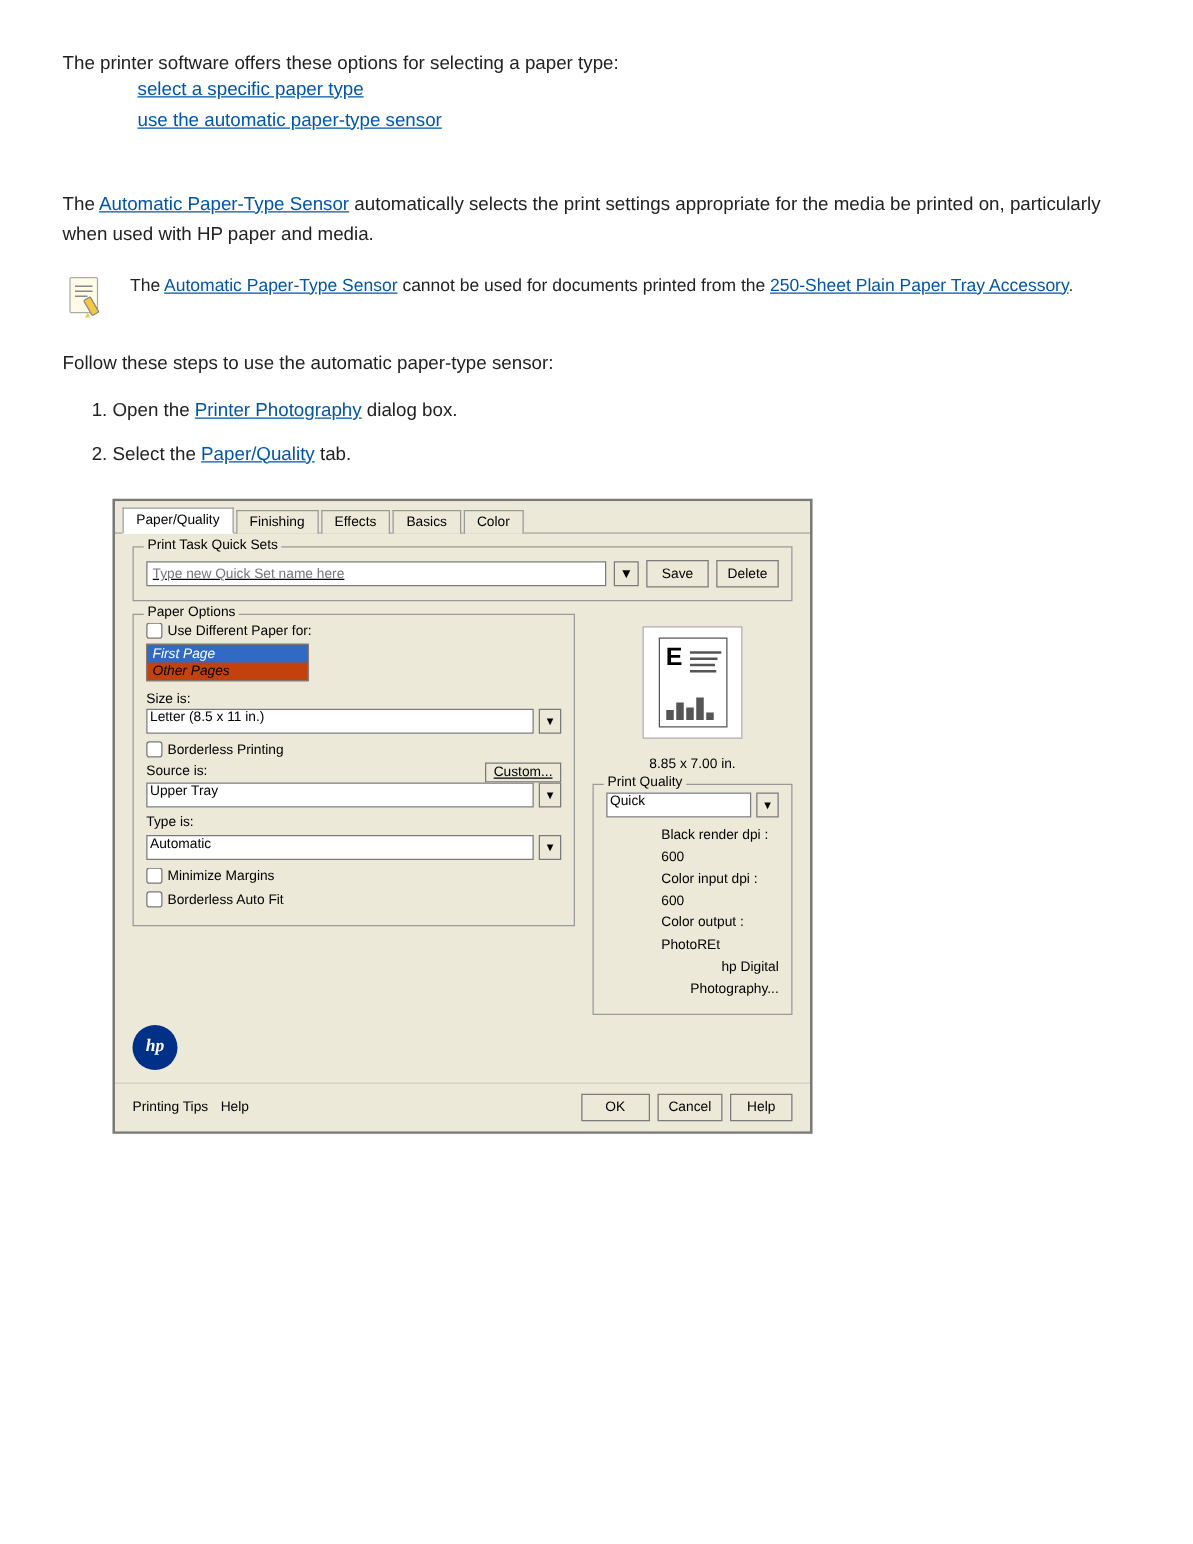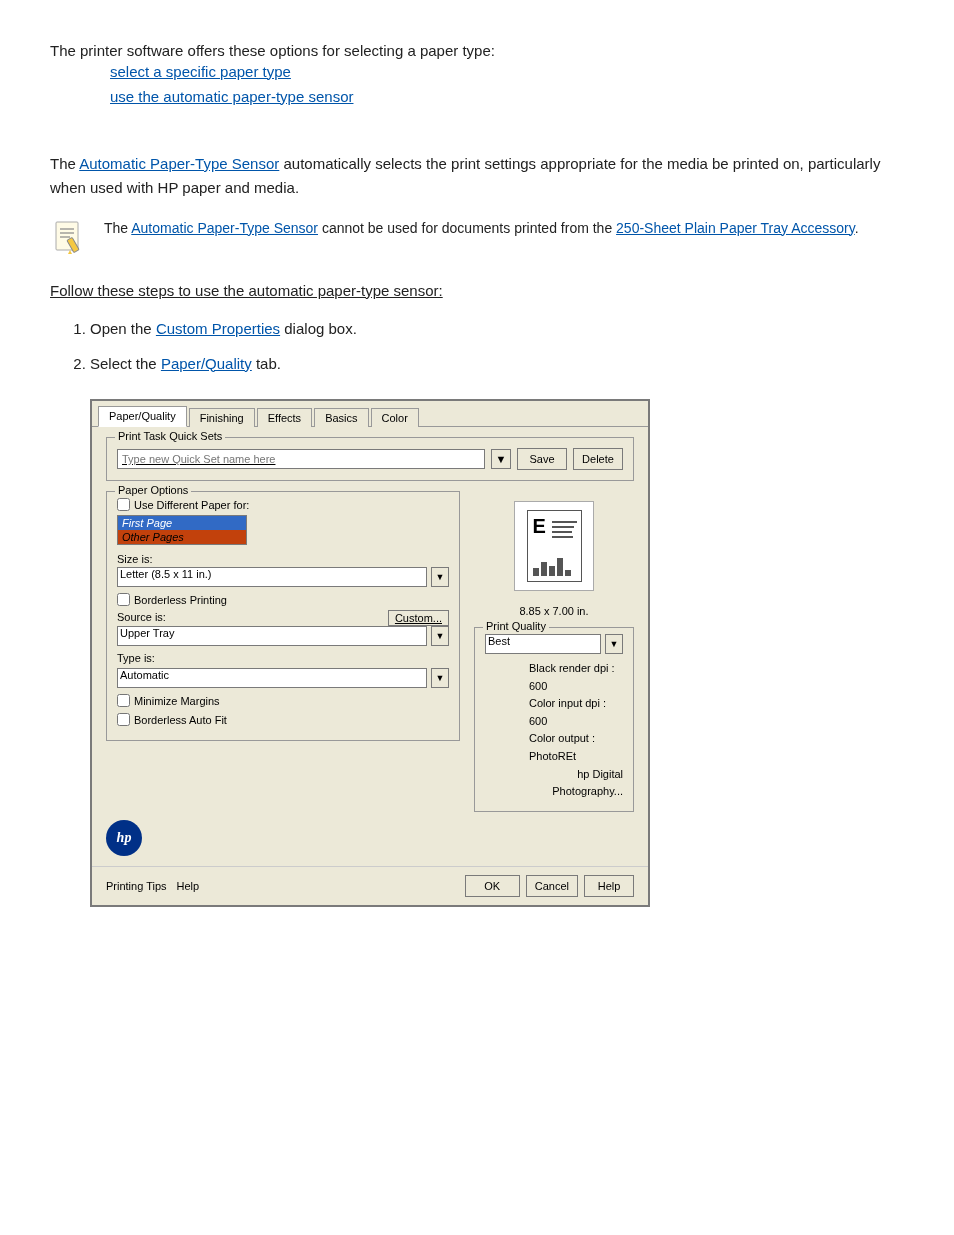--- a/index.html
+++ b/index.html
@@ -53,21 +53,20 @@
     }
 
     .note-text {
       font-size: 14px;
       line-height: 1.5;
     }
 
     .follow-text {
       margin-bottom: 16px;
       line-height: 1.5;
-      text-decoration: underline;
     }
 
     .steps-list {
       margin-left: 40px;
       margin-bottom: 24px;
     }
 
     .steps-list li {
       margin-bottom: 12px;
       line-height: 1.5;
@@ -454,21 +453,21 @@
   </div>
   <div class="note-text">
     <span>The </span><a href="#">Automatic Paper-Type Sensor</a><span> cannot be used for documents printed from the </span><a href="#">250-Sheet Plain Paper Tray Accessory</a><span>.</span>
   </div>
 </div>
 
 <p class="follow-text">Follow these steps to use the automatic paper-type sensor:</p>
 
 <ol class="steps-list">
   <li>
-    <span>Open the </span><a href="#">Custom Properties</a><span> dialog box.</span>
+    <span>Open the </span><a href="#">Printer Photography</a><span> dialog box.</span>
   </li>
   <li>
     <span>Select the </span><a href="#">Paper/Quality</a><span> tab.</span>
   </li>
 </ol>
 
 
 <div class="dialog-wrapper">
   <div class="dialog">
 
@@ -570,21 +569,21 @@
                 <div class="chart-bar" style="height:6px"></div>
               </div>
             </div>
           </div>
 
           <div class="size-label">8.85 x 7.00 in.</div>
 
           <div class="print-quality-box" style="width:100%;">
             <span class="group-label">Print Quality</span>
             <div class="select-row">
-              <div class="select-field">Best</div>
+              <div class="select-field">Quick</div>
               <div class="select-arrow">▼</div>
             </div>
             <div class="pq-info">
               <div>Black render dpi  : 600</div>
               <div>Color input dpi    : 600</div>
               <div>Color output       : PhotoREt</div>
               <div style="text-align:right;">hp Digital Photography...</div>
             </div>
           </div>
 

